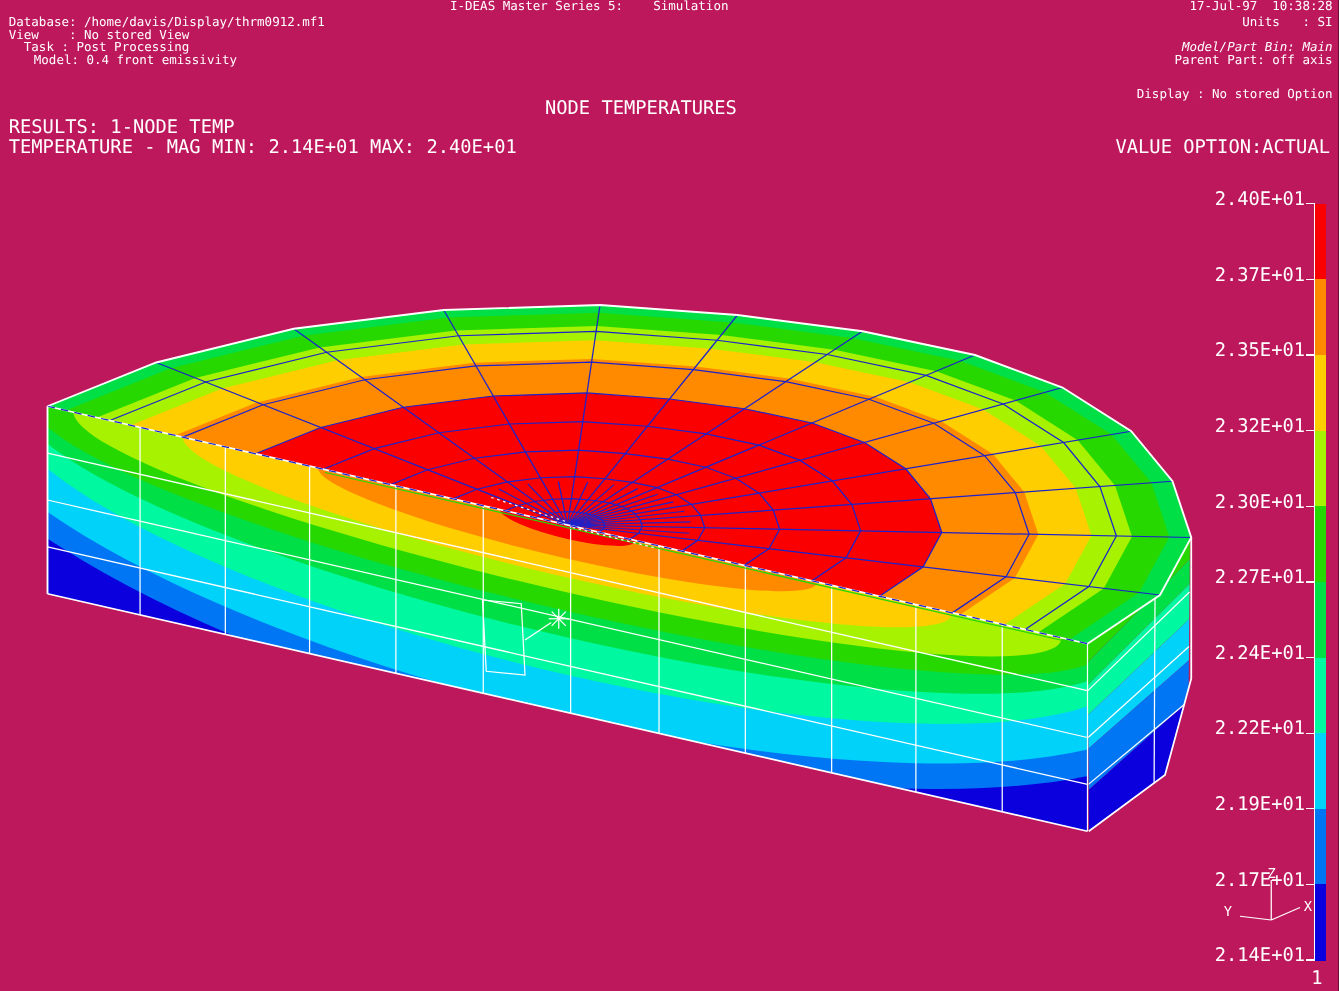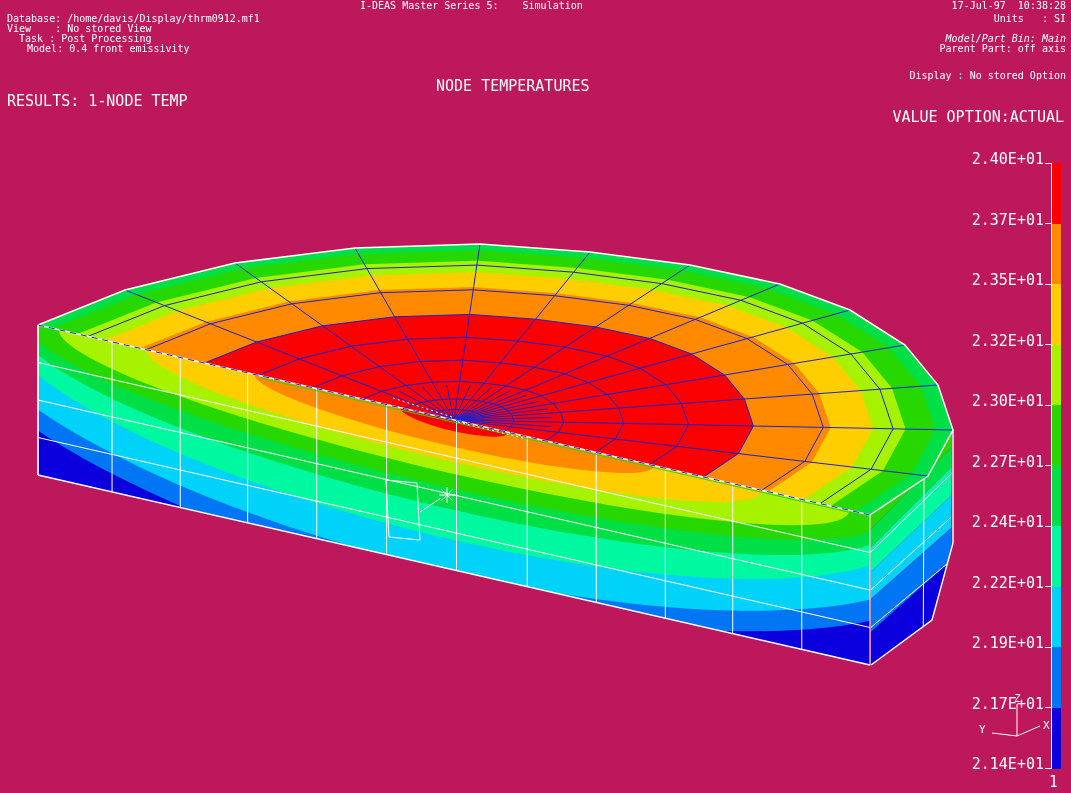--- a/index.html
+++ b/index.html
@@ -30,20 +30,21 @@
 
   <div>
     <div class="txt t10 right" style="right:5px;top:14px;">Units   : SI</div>
     <div class="txt t10 right" style="right:5px;top:24px;margin-top:47px;">Display : No stored Option</div>
     <div class="txt t10 right" style="right:5px;top:34px;font-style:italic;">Model/Part Bin: Main</div>
     <div class="txt t10 right" style="right:5px;top:44px;">Parent Part: off axis</div>
   </div>
 
   <div class="txt t15" style="left:436px;top:79px;">NODE TEMPERATURES</div>
   <div class="txt t15" style="left:7px;top:94px;">RESULTS: 1-NODE TEMP</div>
+  <div class="txt t15" style="left:7px;top:110px;">TEMPERATURE - MAG MIN: 2.14E+01 MAX: 2.40E+01</div>
   <div class="txt t15 right" style="right:7px;top:110px;">VALUE OPTION:ACTUAL</div>
 
   <div class="txt t15" style="left:1049px;top:775px;">1</div>
 
   <svg id="model-svg" width="1071" height="793" viewBox="0 0 1071 793">
       <g>
         <g clip-path="url(#faceClip)">
           <polygon points="38.0,325.0 870.0,515.0 870.0,665.0 38.0,475.0" fill="#0b00dd"></polygon>
           <g transform="matrix(832 190 0 150 38 325)">
             <ellipse cx="0.5" cy="0" rx="0.63" ry="1.16" fill="#0076f5"></ellipse>

